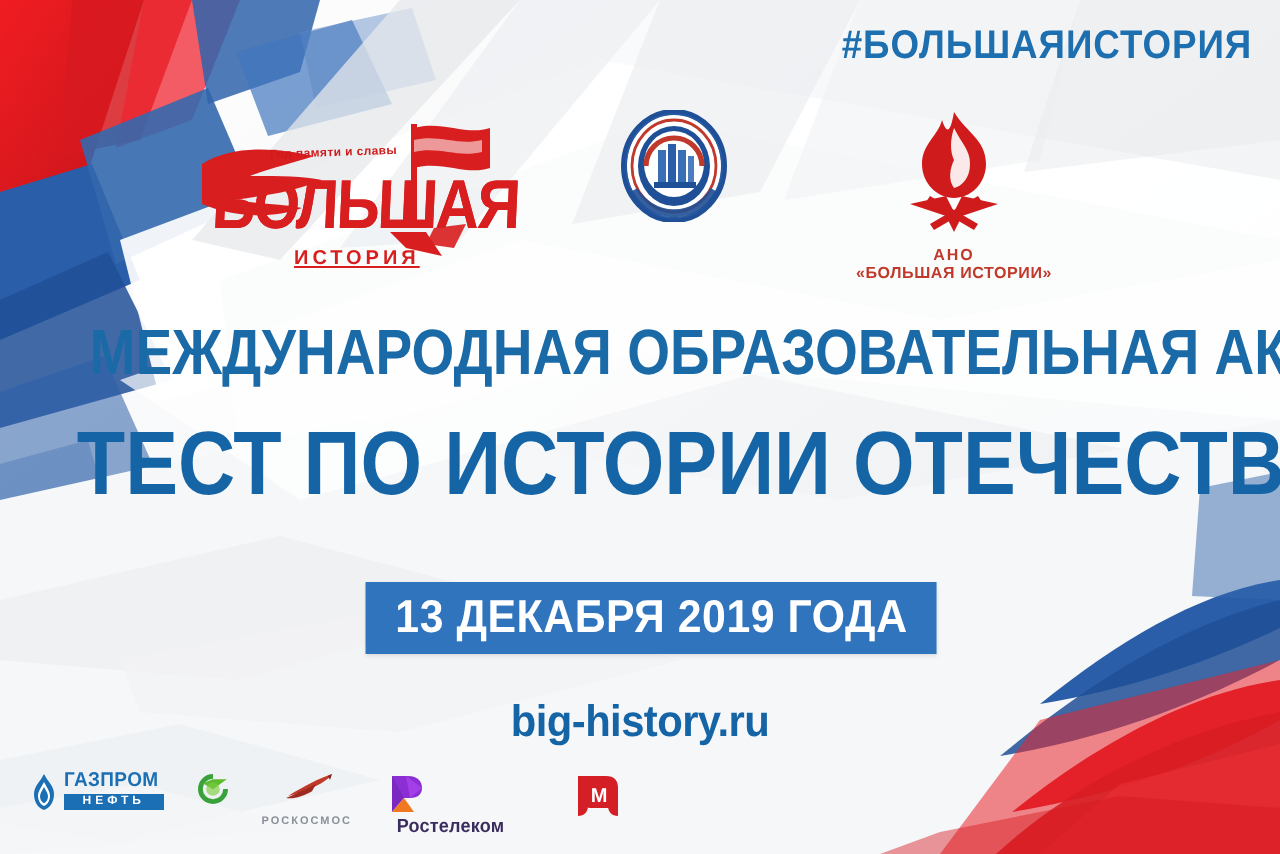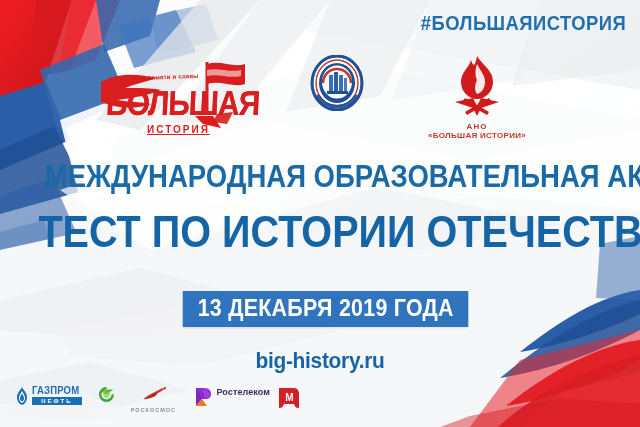--- a/index.html
+++ b/index.html
@@ -128,21 +128,21 @@
   
   .sponsors{
     position:absolute;left:14px;top:386px;
     width:370px;height:34px;
     display:flex;align-items:center;
   }
   .sp{display:flex;align-items:flex-start;height:34px;}
   .sp-gazprom{margin-right:16px;}
   .sp-sber{margin-right:16px;}
   .sp-roscosmos{margin-right:18px;text-align:center;}
-  .sp-rostelecom{margin-right:4px;}
+  .sp-rostelecom{margin-right:32px;flex-direction:column;}
   .sp-mj{}
 
   .sp-gazprom .txt{
     font-size:10px;font-weight:bold;color:#1a6fb5;letter-spacing:0.2px;line-height:10px;
     transform:scaleX(0.95);transform-origin:left;
   }
   .sp-gazprom .txt2{
     font-size:6px;font-weight:bold;color:#ffffff;background:#1a6fb5;
     letter-spacing:2px;line-height:8px;padding:0 2px;margin-top:1px;text-align:center;
   }

